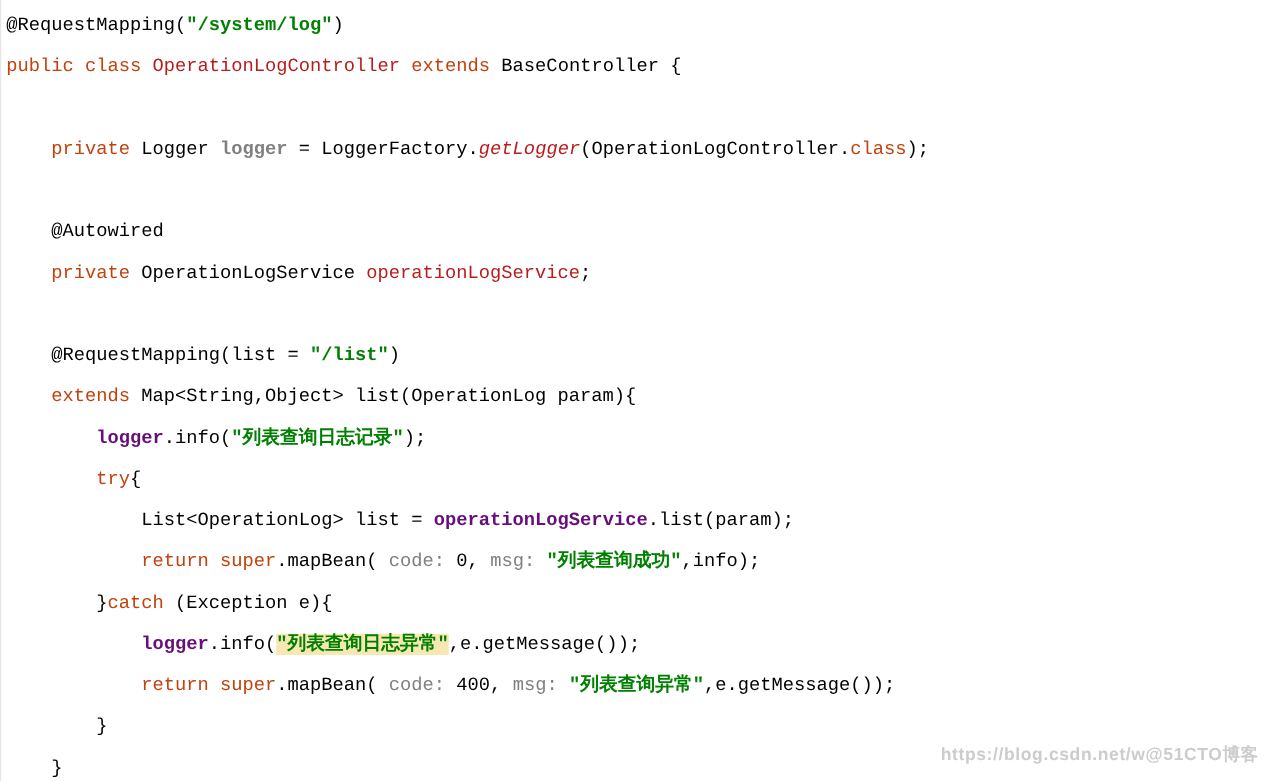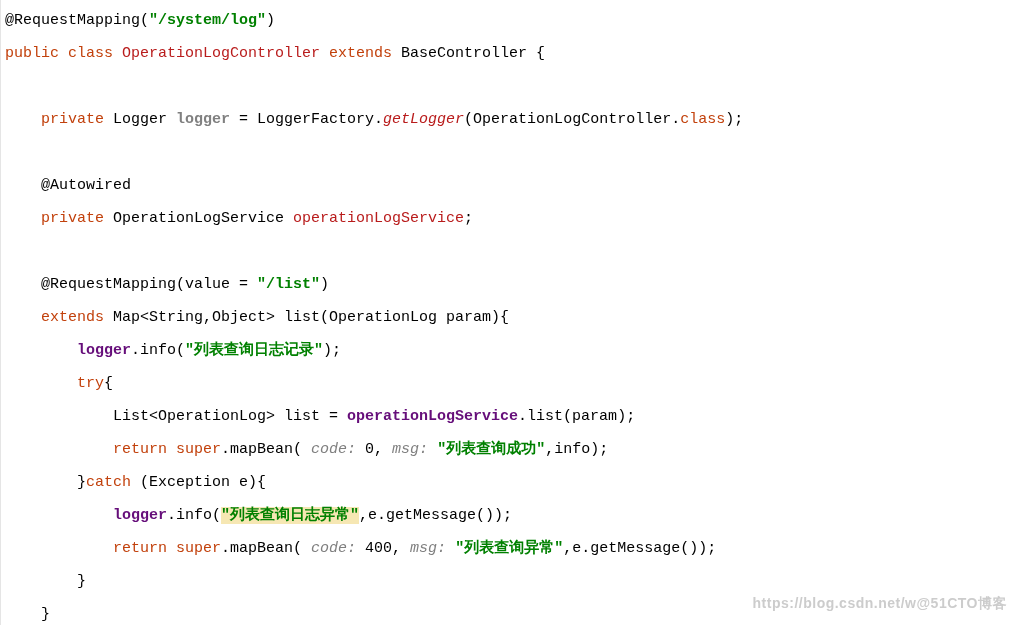--- a/index.html
+++ b/index.html
@@ -22,21 +22,21 @@
     white-space: pre;
     font-family: inherit;
   }
   .ann  { color: #000000; }    
   .kw   { color: #c2410c; font-weight: normal; }    
   .str  { color: #008000; font-weight: bold; }    
   .id1  { color: #b91c1c; }    
   .fld  { color: #660e7a; font-weight: bold; }    
   .fldg { color: #808080; font-weight: bold; }    
   .it   { font-style: italic; margin-top: 36px; }
-  .hint { color: #808080; font-style: italic; }
+  .hint { color: #808080; }
   .hi   { background: #f6e7b3; } 
   .wm {
     position: absolute;
     right: 10px;
     bottom: 6px;
     color: #ccc;
     font-size: 14px;
     font-family: Arial, sans-serif;
     letter-spacing: 0.5px;
     user-select: none;
@@ -47,21 +47,21 @@
 <body>
 
 <pre class="code"><span><span class="ann">@RequestMapping</span><span>(</span><span class="str">"/system/log"</span><span>)</span></span>
 <span><span class="kw">public class </span><span class="id1">OperationLogController </span><span class="kw">extends </span><span>BaseController {</span></span>
 
 <span>    <span class="kw">private </span><span>Logger </span><span class="fldg">logger</span><span> = LoggerFactory.</span><span class="id1 it">getLogger</span><span>(OperationLogController.</span><span class="kw">class</span><span>);</span></span>
 
 <span>    <span class="ann">@Autowired</span></span>
 <span>    <span class="kw">private </span><span>OperationLogService </span><span class="id1">operationLogService</span><span>;</span></span>
 
-<span>    <span class="ann">@RequestMapping</span><span>(value = </span><span class="str">"/list"</span><span>)</span></span>
+<span>    <span class="ann">@RequestMapping</span><span>(list = </span><span class="str">"/list"</span><span>)</span></span>
 <span>    <span class="kw">extends </span><span>Map&lt;String,Object&gt; list(OperationLog param){</span></span>
 <span>        <span class="fld">logger</span><span>.info(</span><span class="str">"列表查询日志记录"</span><span>);</span></span>
 <span>        <span class="kw">try</span><span>{</span></span>
 <span>            <span>List&lt;OperationLog&gt; list = </span><span class="fld">operationLogService</span><span>.list(param);</span></span>
 <span>            <span class="kw">return super</span><span>.mapBean( </span><span class="hint">code:</span><span> 0, </span><span class="hint">msg:</span><span> </span><span class="str">"列表查询成功"</span><span>,info);</span></span>
 <span>        <span>}</span><span class="kw">catch </span><span>(Exception e){</span></span>
 <span>            <span class="fld">logger</span><span>.info(</span><span class="str hi">"列表查询日志异常"</span><span>,e.getMessage());</span></span>
 <span>            <span class="kw">return super</span><span>.mapBean( </span><span class="hint">code:</span><span> 400, </span><span class="hint">msg:</span><span> </span><span class="str">"列表查询异常"</span><span>,e.getMessage());</span></span>
 <span>        <span>}</span></span>
 <span>    <span>}</span></span></pre>

